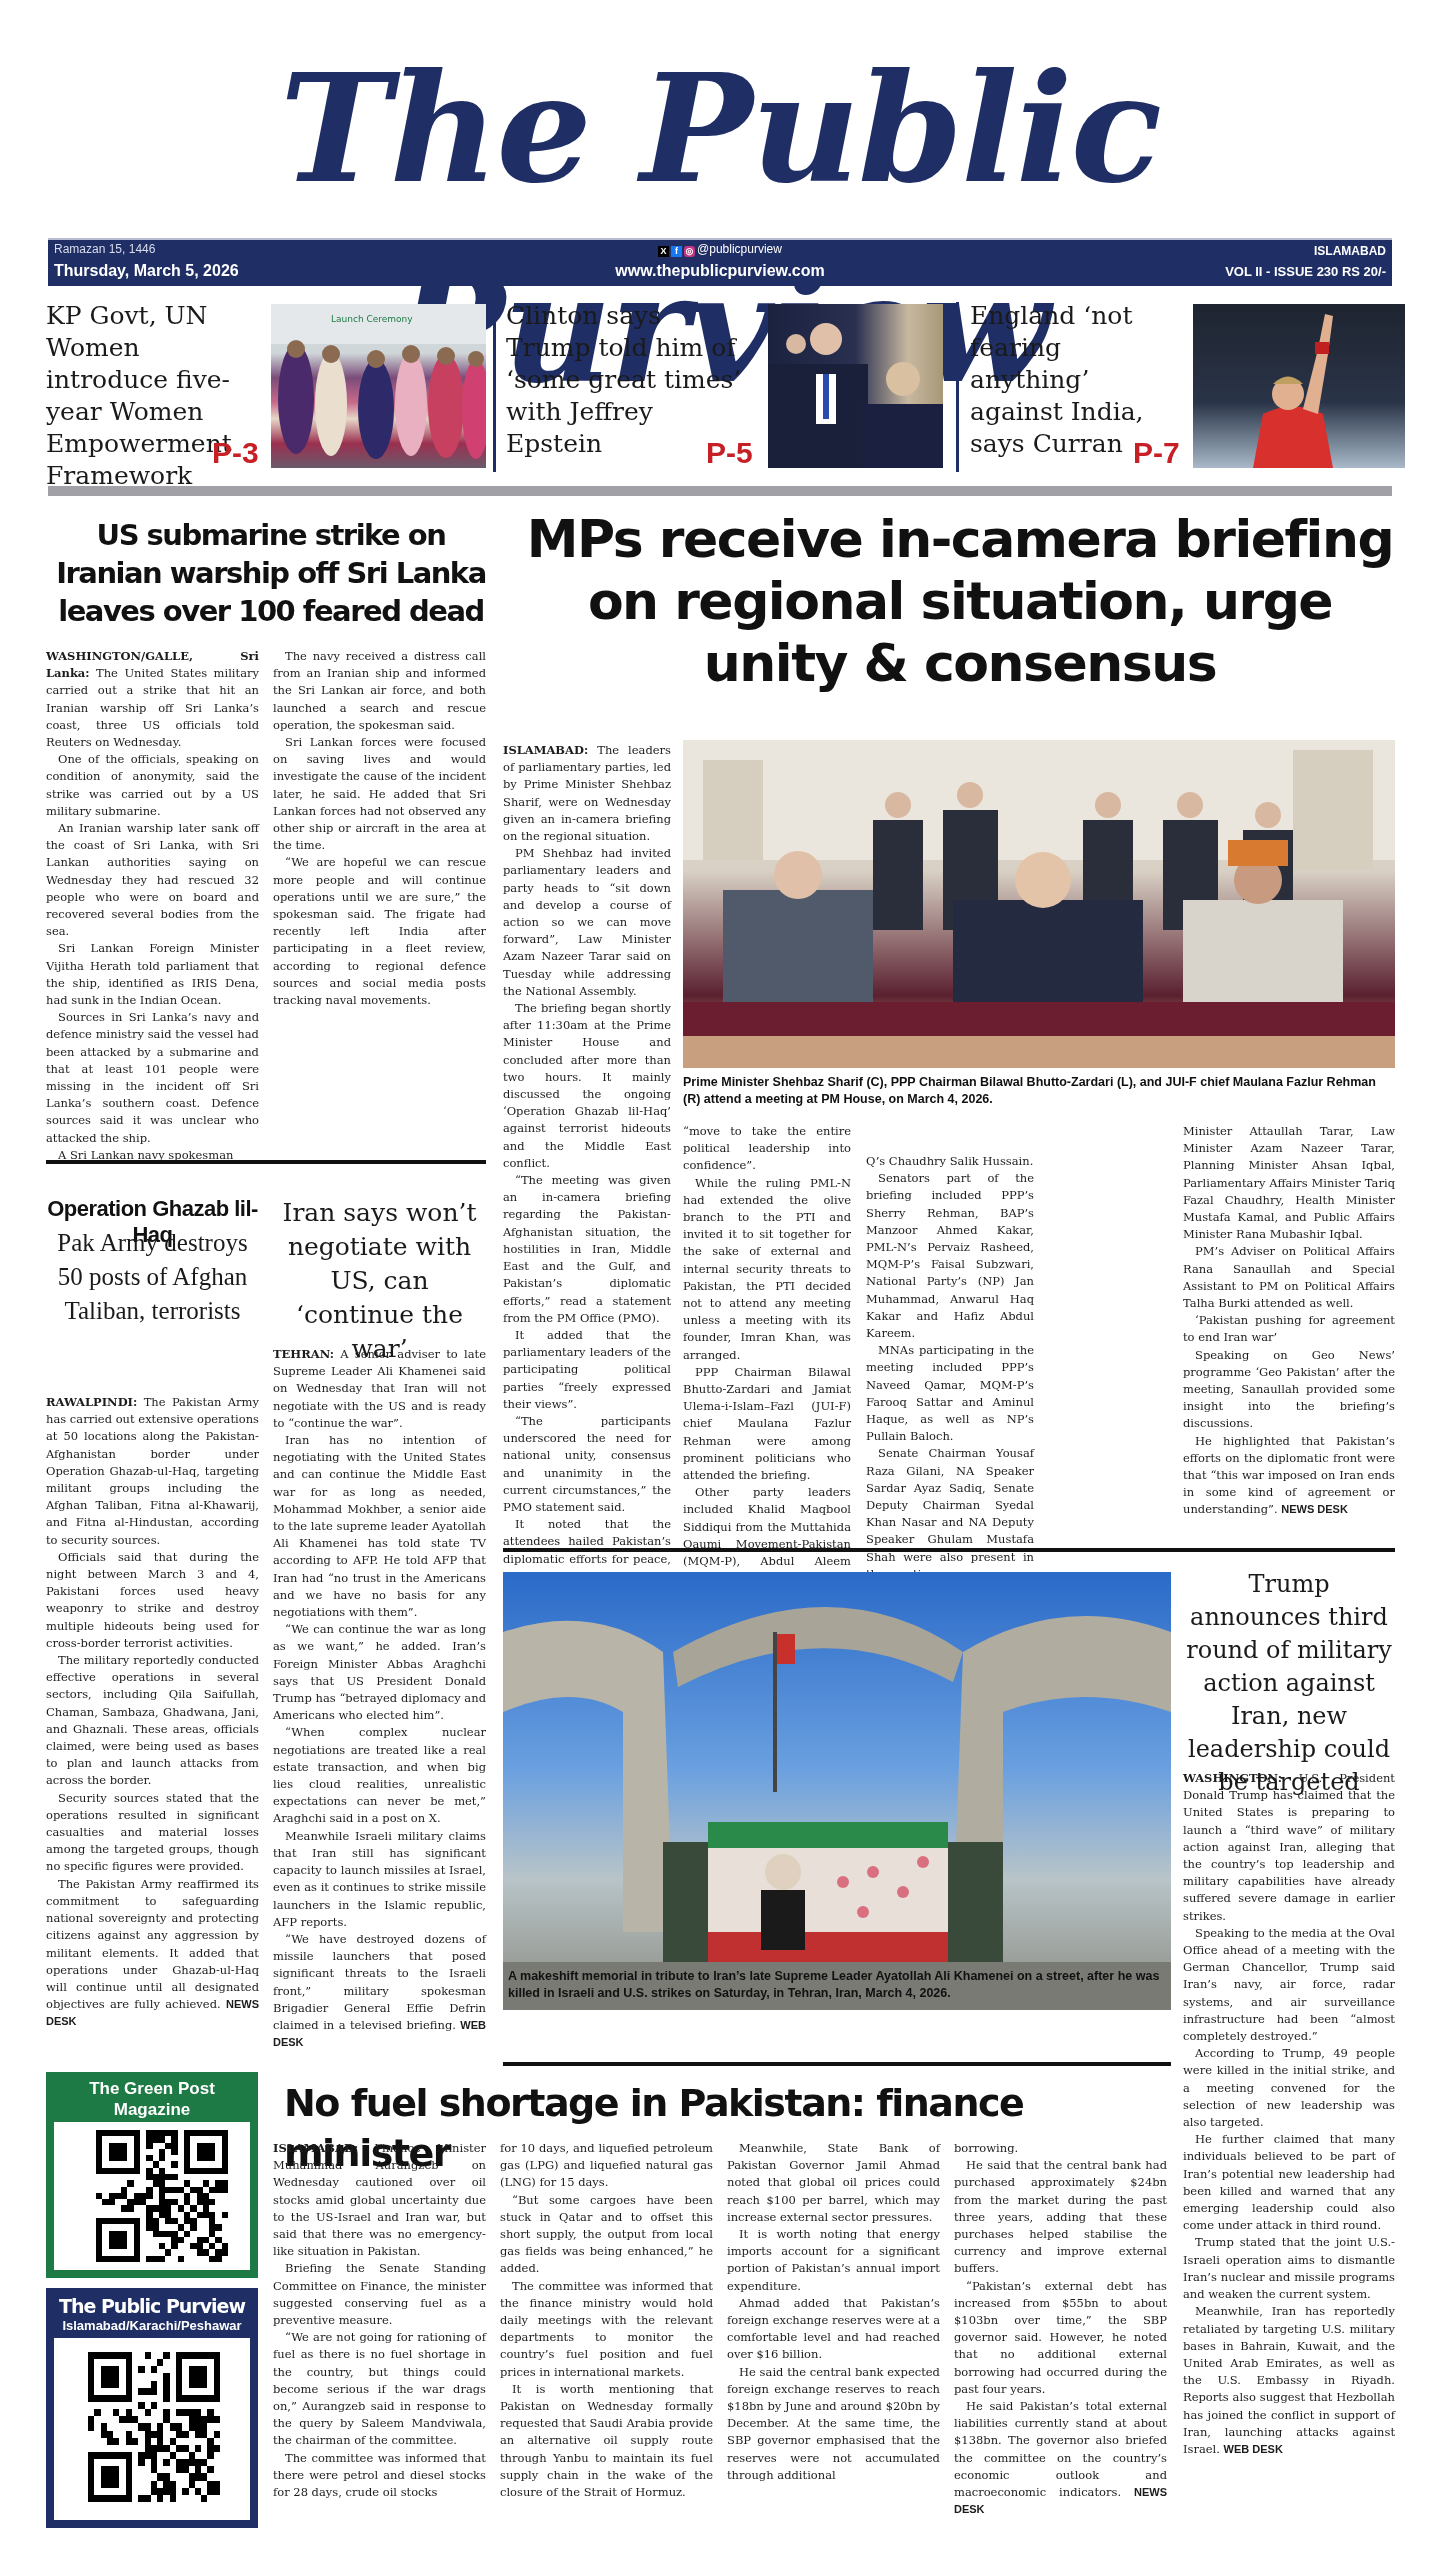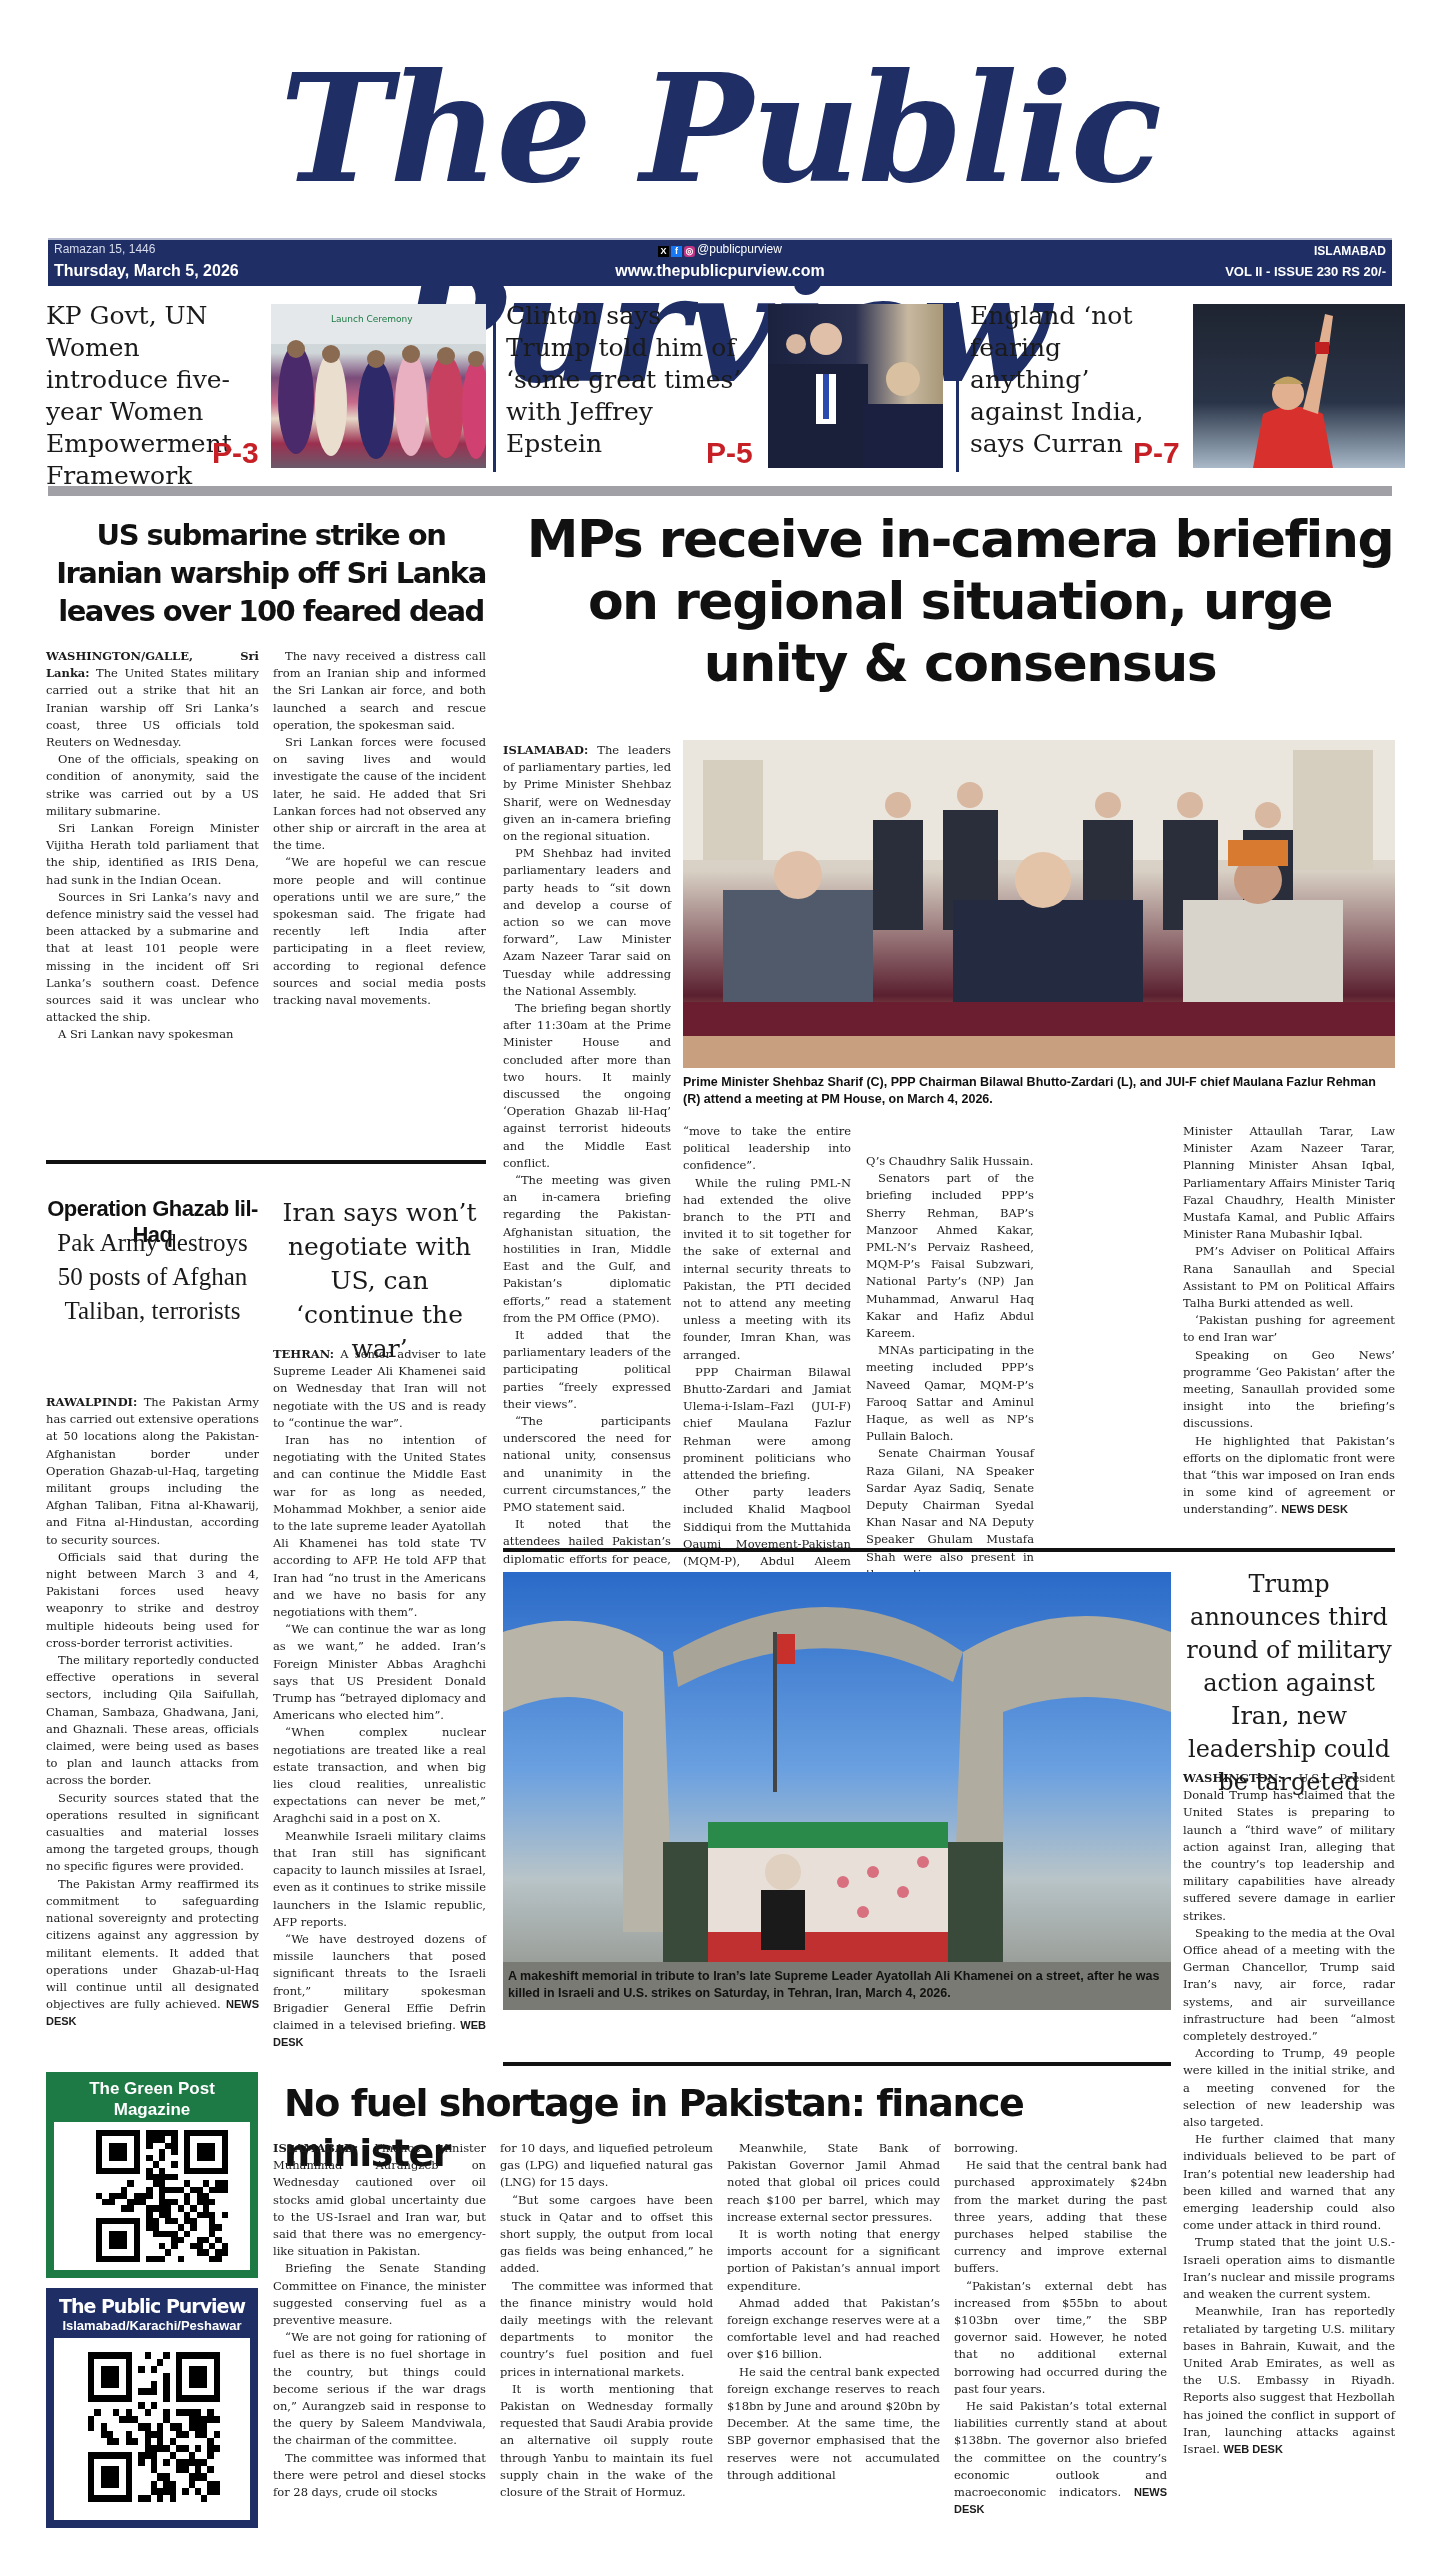--- a/index.html
+++ b/index.html
@@ -136,20 +136,21 @@
     </svg>
   </div>
 </div>
 
 <div class="abs gray-bar"></div>
 
 <div class="abs sans-head" style="left:46px; top:516px; width:450px; font-size:29px; line-height:38px;">US submarine strike on Iranian warship off Sri Lanka leaves over 100 feared dead</div>
 <div class="abs body-text" style="left:46px; top:648px; width:213px;">
   <p class="first"><span class="dateline">WASHINGTON/GALLE, Sri Lanka:</span> <span>The United States military carried out a strike that hit an Iranian warship off Sri Lanka’s coast, three US officials told Reuters on Wednesday.</span></p>
   <p>One of the officials, speaking on condition of anonymity, said the strike was carried out by a US military submarine.</p>
+  <p>An Iranian warship later sank off the coast of Sri Lanka, with Sri Lankan authorities saying on Wednesday they had rescued 32 people who were on board and recovered several bodies from the sea.</p>
   <p>Sri Lankan Foreign Minister Vijitha Herath told parliament that the ship, identified as IRIS Dena, had sunk in the Indian Ocean.</p>
   <p>Sources in Sri Lanka’s navy and defence ministry said the vessel had been attacked by a submarine and that at least 101 people were missing in the incident off Sri Lanka’s southern coast. Defence sources said it was unclear who attacked the ship.</p>
   <p>A Sri Lankan navy spokesman</p>
 </div>
 <div class="abs body-text" style="left:273px; top:648px; width:213px;">
   <p>The navy received a distress call from an Iranian ship and informed the Sri Lankan air force, and both launched a search and rescue operation, the spokesman said.</p>
   <p>Sri Lankan forces were focused on saving lives and would investigate the cause of the incident later, he said. He added that Sri Lankan forces had not observed any other ship or aircraft in the area at the time.</p>
   <p>“We are hopeful we can rescue more people and will continue operations until we are sure,” the spokesman said. The frigate had recently left India after participating in a fleet review, according to regional defence sources and social media posts tracking naval movements.</p>
 </div>
 <div class="abs rule-thick" style="left:46px; top:1160px; width:440px;"></div>

